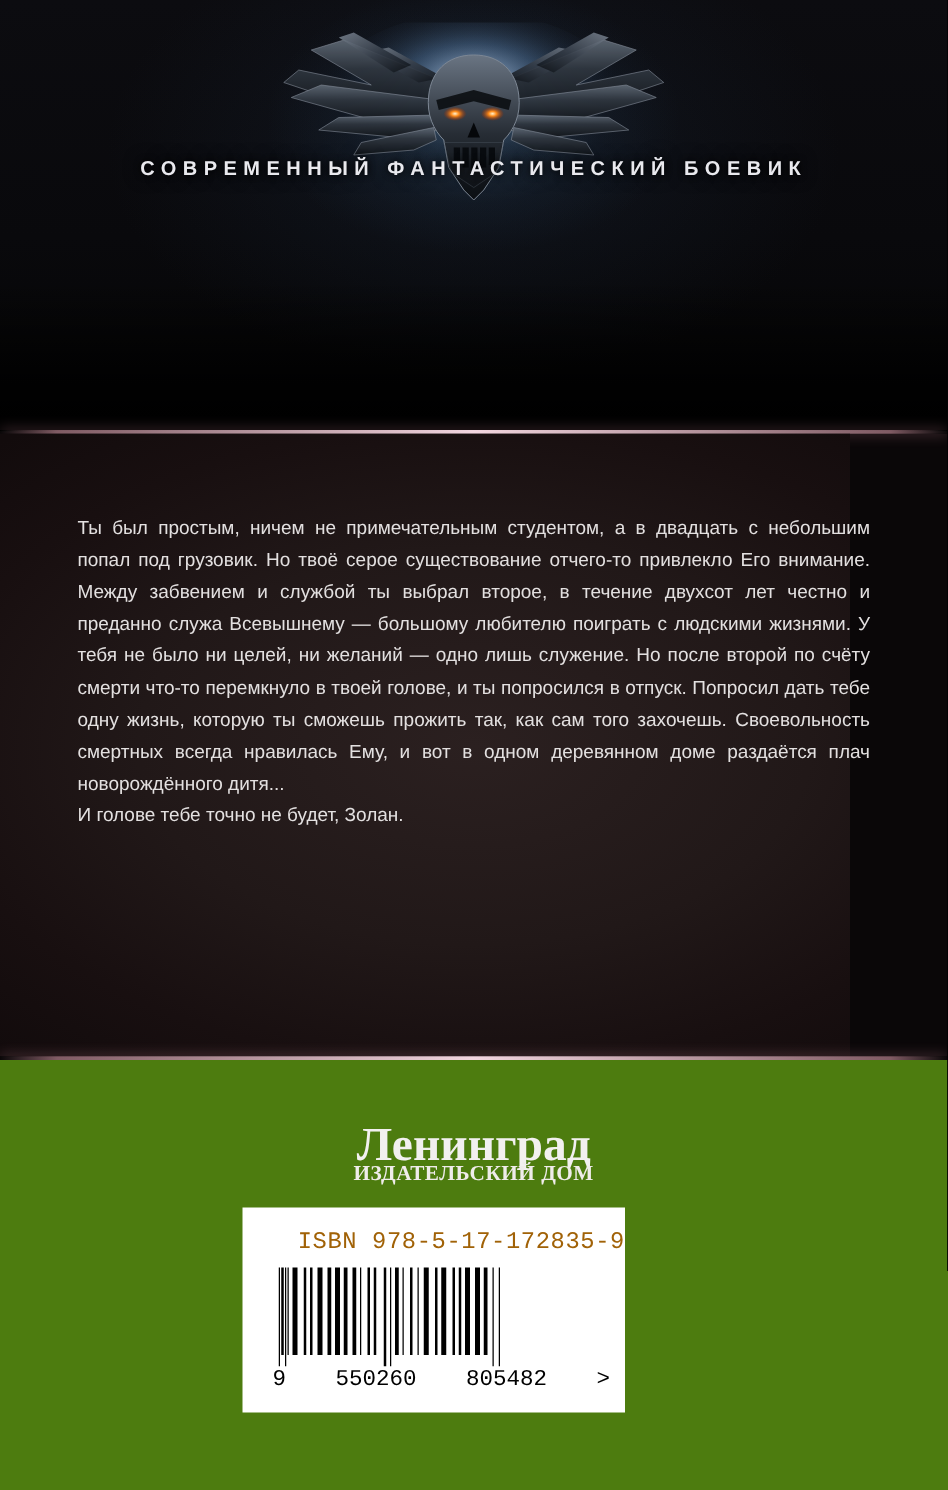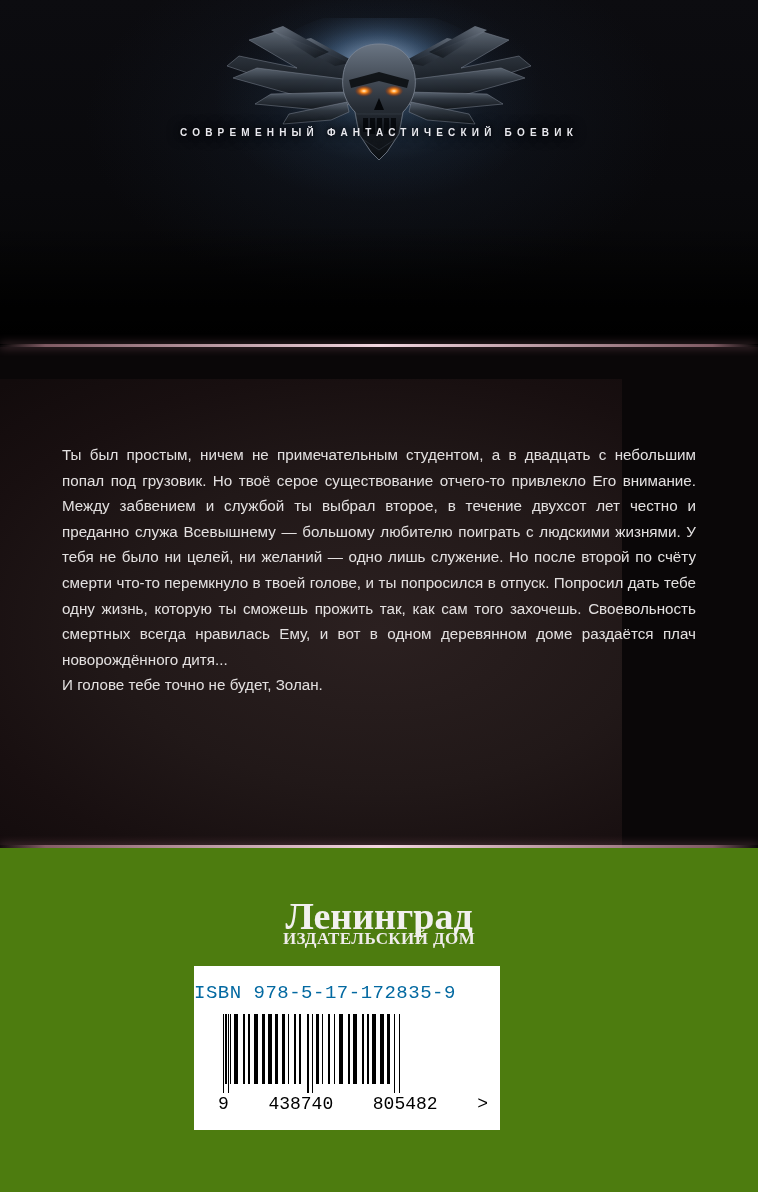--- a/index.html
+++ b/index.html
@@ -47,21 +47,21 @@
     height: 170px;
   }
 
   .tagline {
     position: absolute;
     left: 0;
     top: 127px;
     width: 758px;
     text-align: center;
     color: #e9e9ee;
-    font-size: 10px;
+    font-size: 16px;
     letter-spacing: 5.2px;
     font-weight: bold;
     text-shadow: 0 0 6px rgba(0,0,0,0.95), 0 0 14px rgba(0,0,0,0.8);
     z-index: 5;
     white-space: nowrap;
   }
 
   
   .rule {
     position: absolute;
@@ -77,25 +77,24 @@
     box-shadow: 0 0 10px rgba(255,170,190,0.45);
   }
   .rule-top { top: 344px; }
   .rule-bottom { top: 845px; }
 
   
   .blurb-panel {
     position: absolute;
     left: 0;
     top: 347px;
-    width: 622px;
+    width: 680px;
     height: 498px;
     background:
       radial-gradient(ellipse 560px 330px at 379px 250px, #2b2020 0%, #211818 48%, #180f10 78%, #120b0c 100%);
-    margin-top: 32px;
   }
   .blurb {
     position: absolute;
     left: 62px;
     top: 63px;
     width: 634px;
     color: #e3e0e0;
     font-size: 15.2px;
     line-height: 25.6px;
     text-align: justify;
@@ -145,24 +144,24 @@
     top: 966px;
     width: 306px;
     height: 164px;
     background: #ffffff;
   }
   .isbn-text {
     position: absolute;
     left: 0;
     top: 16px;
     width: 306px;
-    text-align: left;
+    text-align: right;
     font-family: "Liberation Mono", monospace;
     font-size: 19px;
-    color: #0369a1;
+    color: #a16207;
     letter-spacing: 0.5px;
   }
   .bars {
     position: absolute;
     left: 29px;
     top: 48px;
     width: 248px;
     height: 70px;
     display: flex;
     align-items: flex-start;
@@ -346,19 +345,19 @@
         <span style="width: 3.75px;"></span>
         <span style="width: 1.25px; background: transparent;"></span>
         <span style="width: 2.5px;"></span>
         <span style="width: 2.5px; background: transparent;"></span>
         <span class="tall" style="width: 1.25px;"></span>
         <span style="width: 1.25px; background: transparent;"></span>
         <span class="tall" style="width: 1.25px;"></span>
       </div>
     <div class="barcode-digits">
       <span>9</span>
-      <span>438740</span>
+      <span>550260</span>
       <span>805482</span>
       <span>&gt;</span>
     </div>
   </div>
 
 </div>
 
 </body></html>

